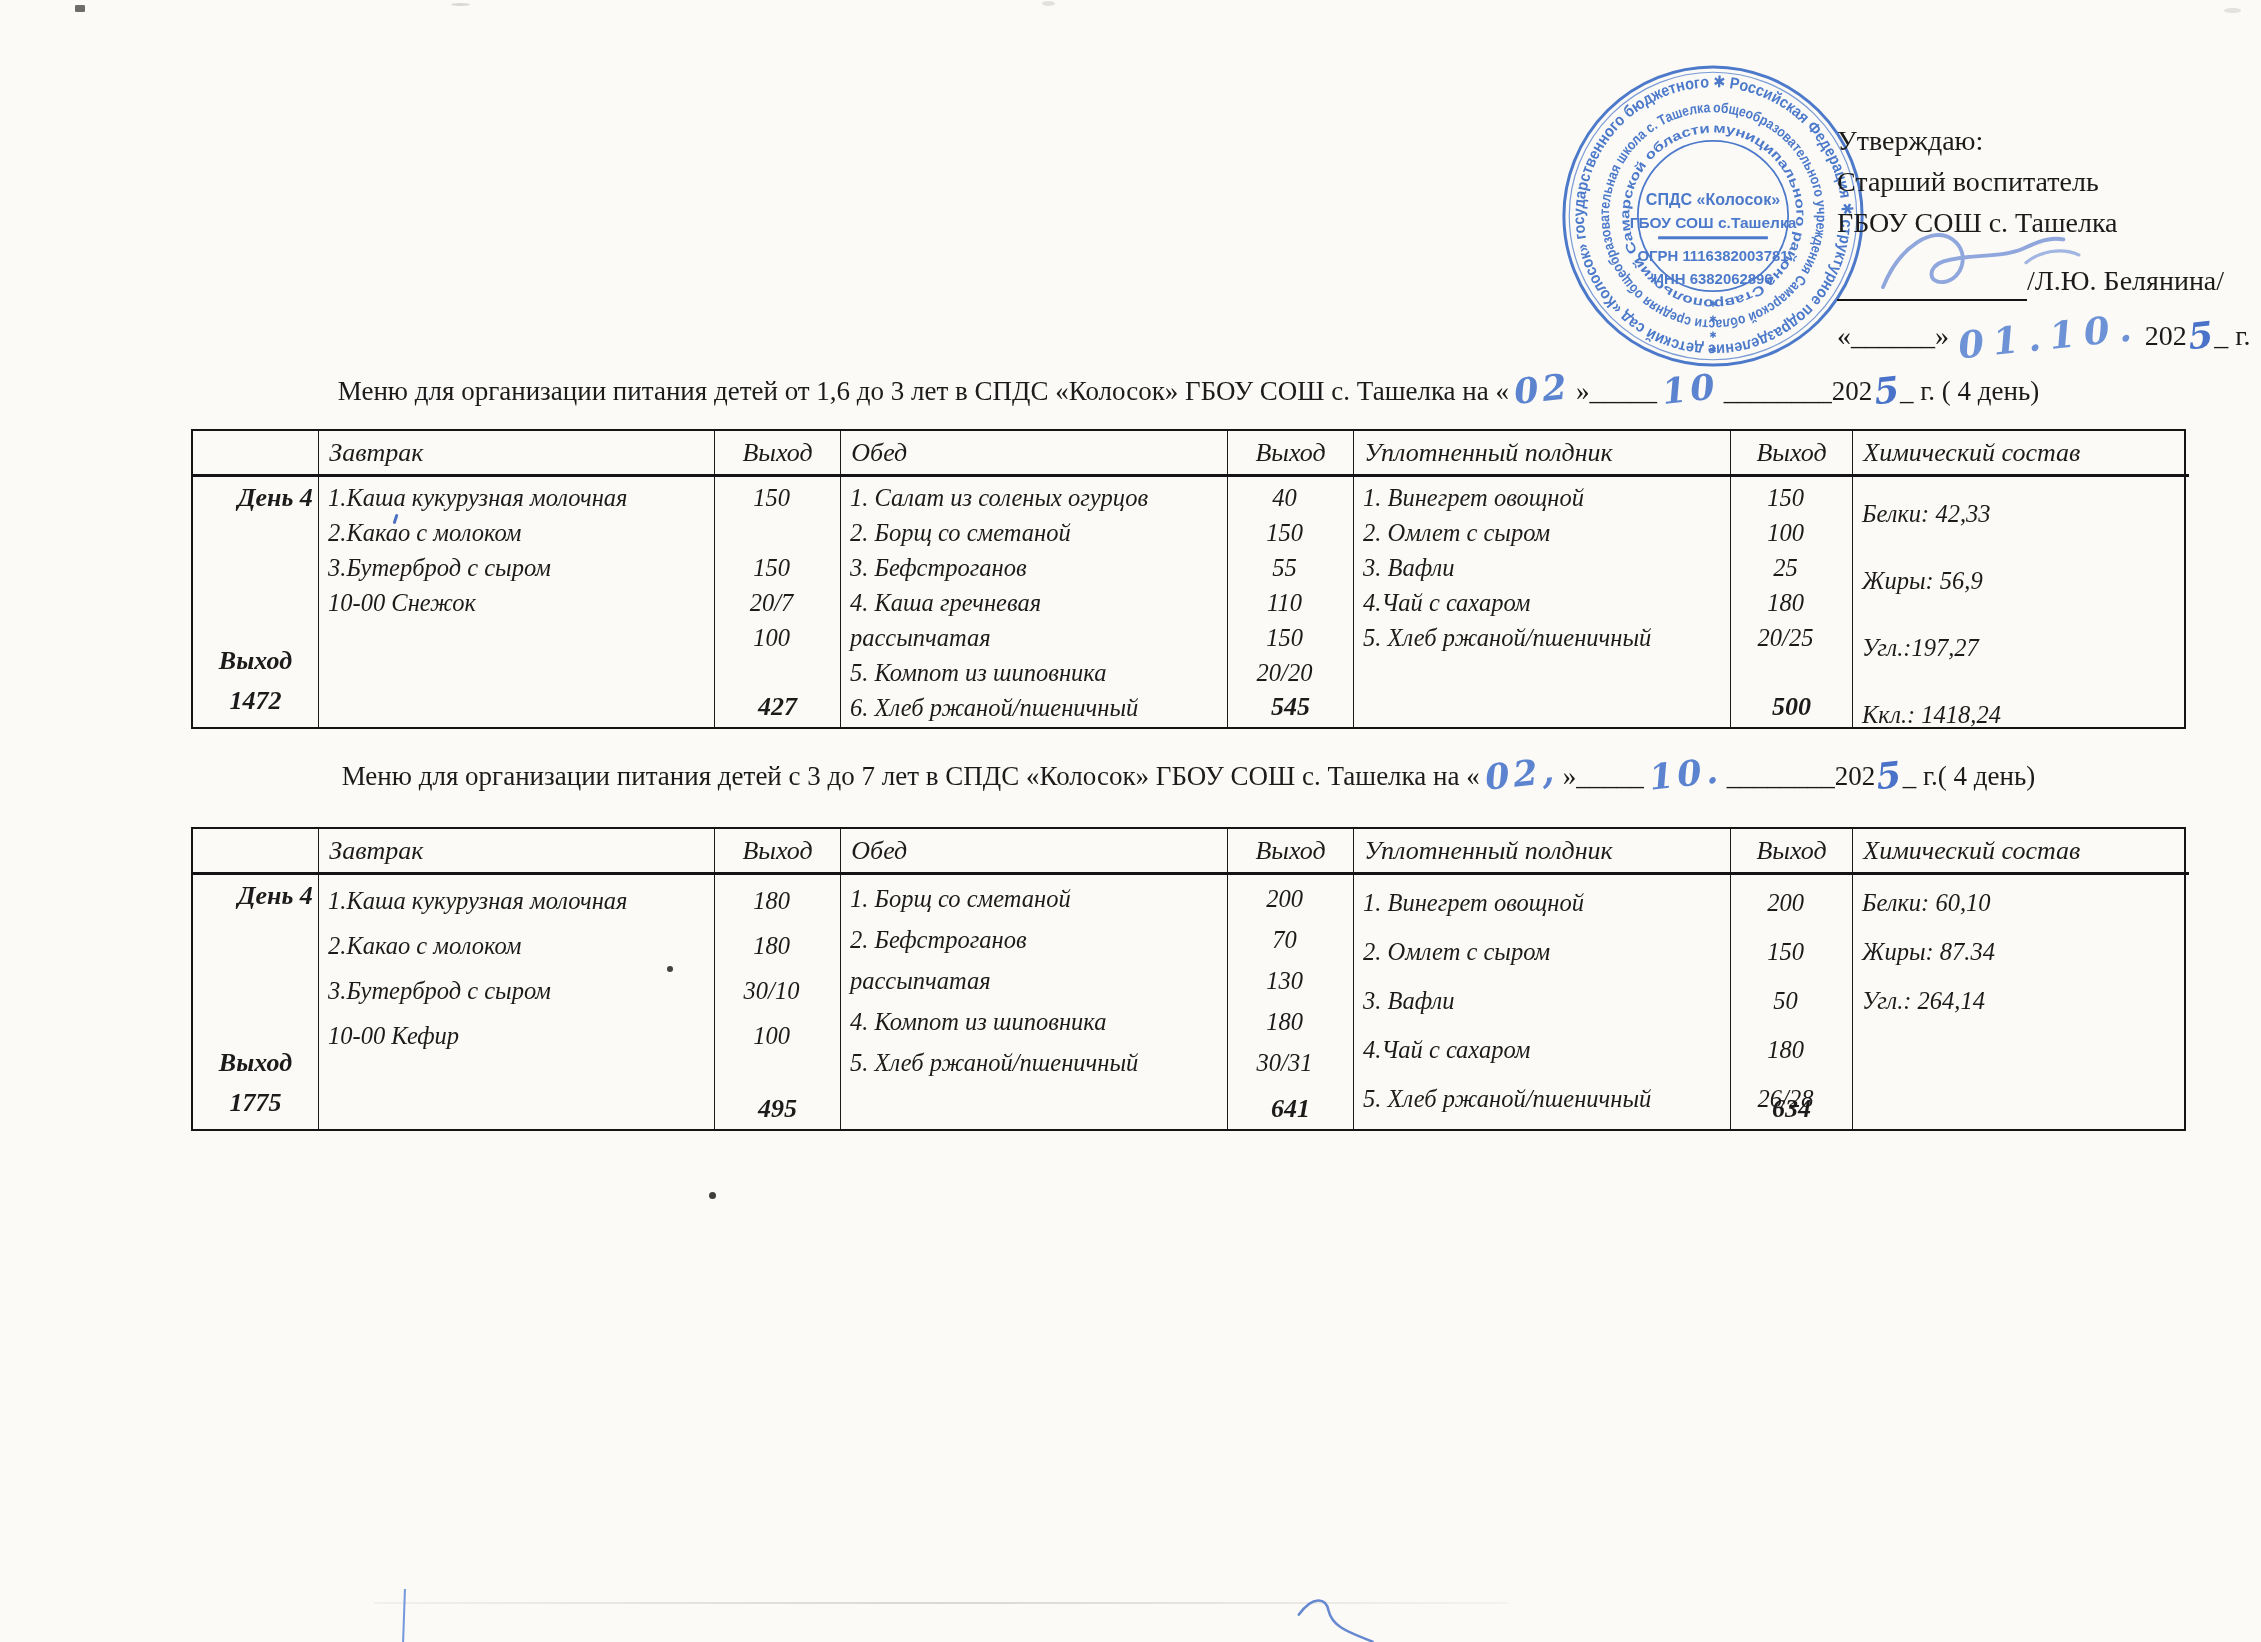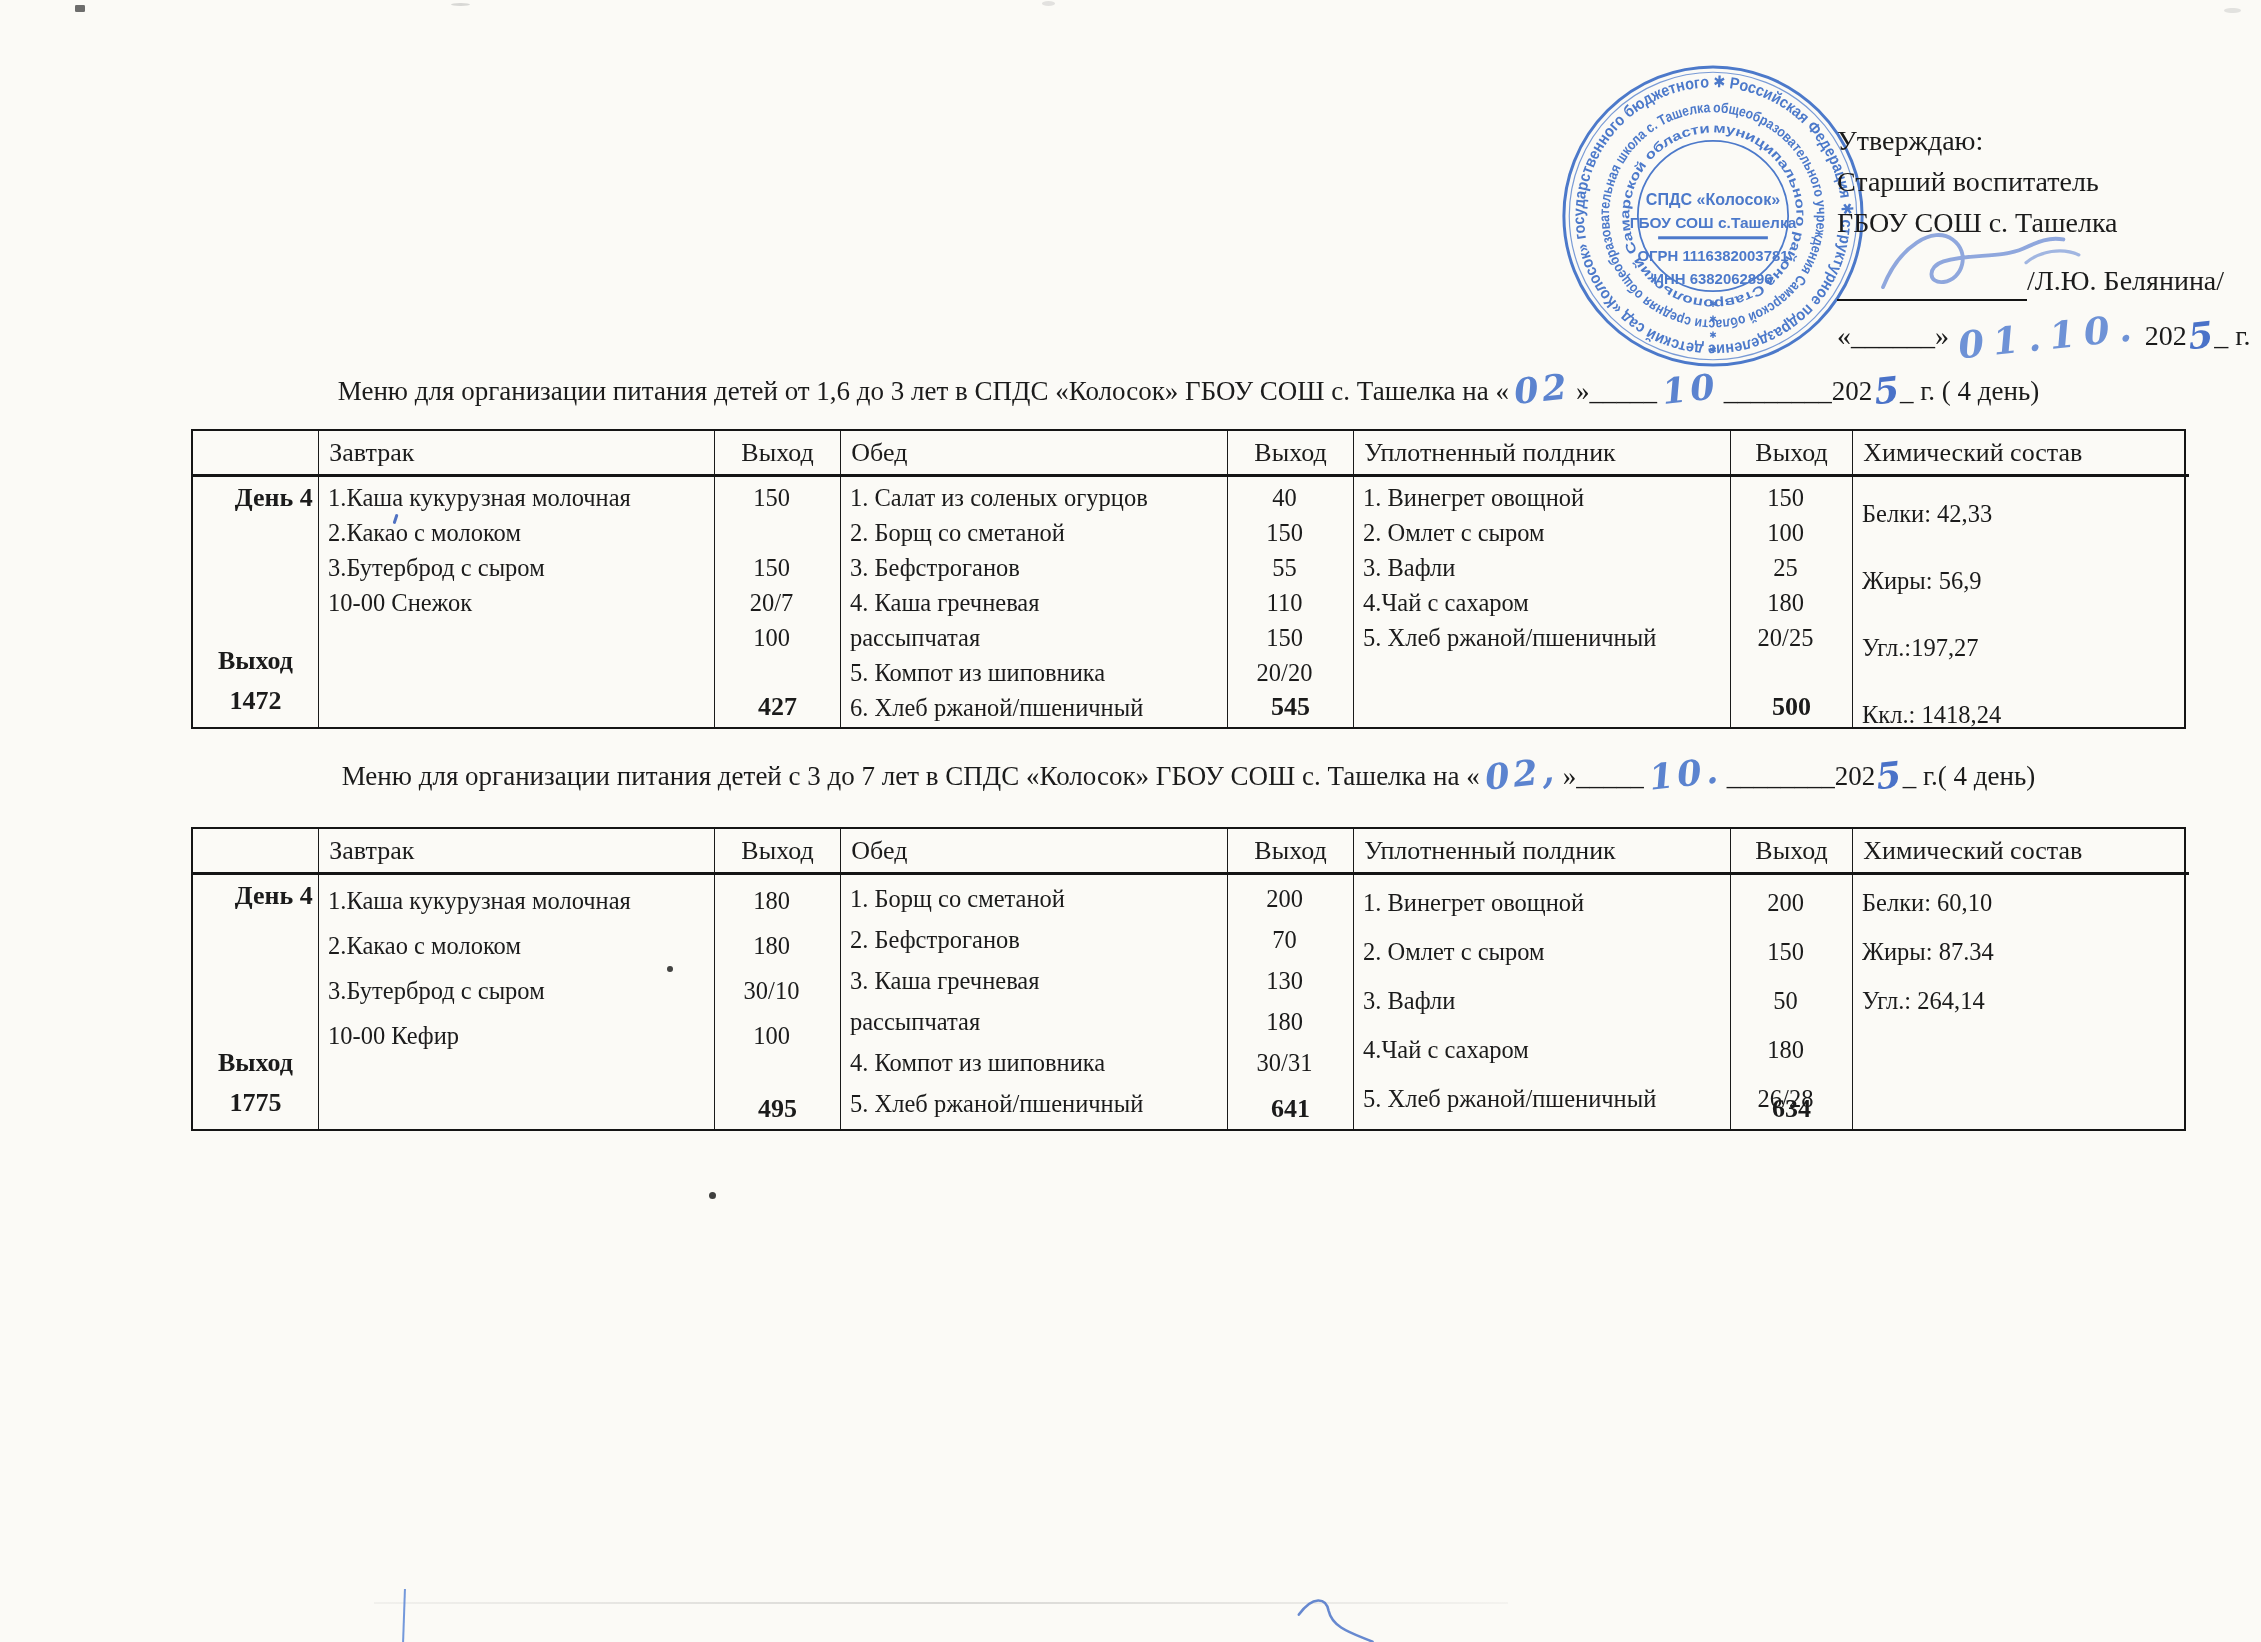--- a/index.html
+++ b/index.html
@@ -39,20 +39,21 @@
   .doc-title.t2{top:751px;}
 
   
   .mtable{
     position:absolute;left:191px;width:1995px;
     display:grid;
     grid-template-columns:126px 396px 126px 387px 126px 377px 122px 336px;
     border:2.6px solid #151515;
     background:transparent;
     box-sizing:border-box;
+    font-style:italic;
   }
   .mtable.t1{top:429px;grid-template-rows:46px 250px;}
   .mtable.t2{top:827px;grid-template-rows:46px 254px;}
   .mtable > div{border-right:1.9px solid #1a1a1a;box-sizing:border-box;overflow:hidden;}
   .mtable > div:nth-child(8n){border-right:none;}
   .hd{
     border-bottom:3.2px solid #141414 !important;
     font-size:26px;display:flex;align-items:center;padding-left:10.3px;
   }
   .hd.center{justify-content:center;padding-left:0;}
@@ -251,21 +252,20 @@
           <div class="line">180</div>
           <div class="line">180</div>
           <div class="line">30/10</div>
           <div class="line">100</div>
         </div>
       <div class="total">495</div>
     </div>
     <div class="bd lh64">
         <div class="line">1. Борщ со сметаной</div>
         <div class="line">2. Бефстроганов</div>
-        <div class="line">3.  Каша гречневая</div>
         <div class="line">рассыпчатая</div>
         <div class="line">4. Компот из шиповника</div>
         <div class="line">5. Хлеб ржаной/пшеничный</div>
       </div>
     <div class="bd center lh64">
       <div>
           <div class="line">200</div>
           <div class="line">70</div>
           <div class="line">130</div>
           <div class="line">180</div>

